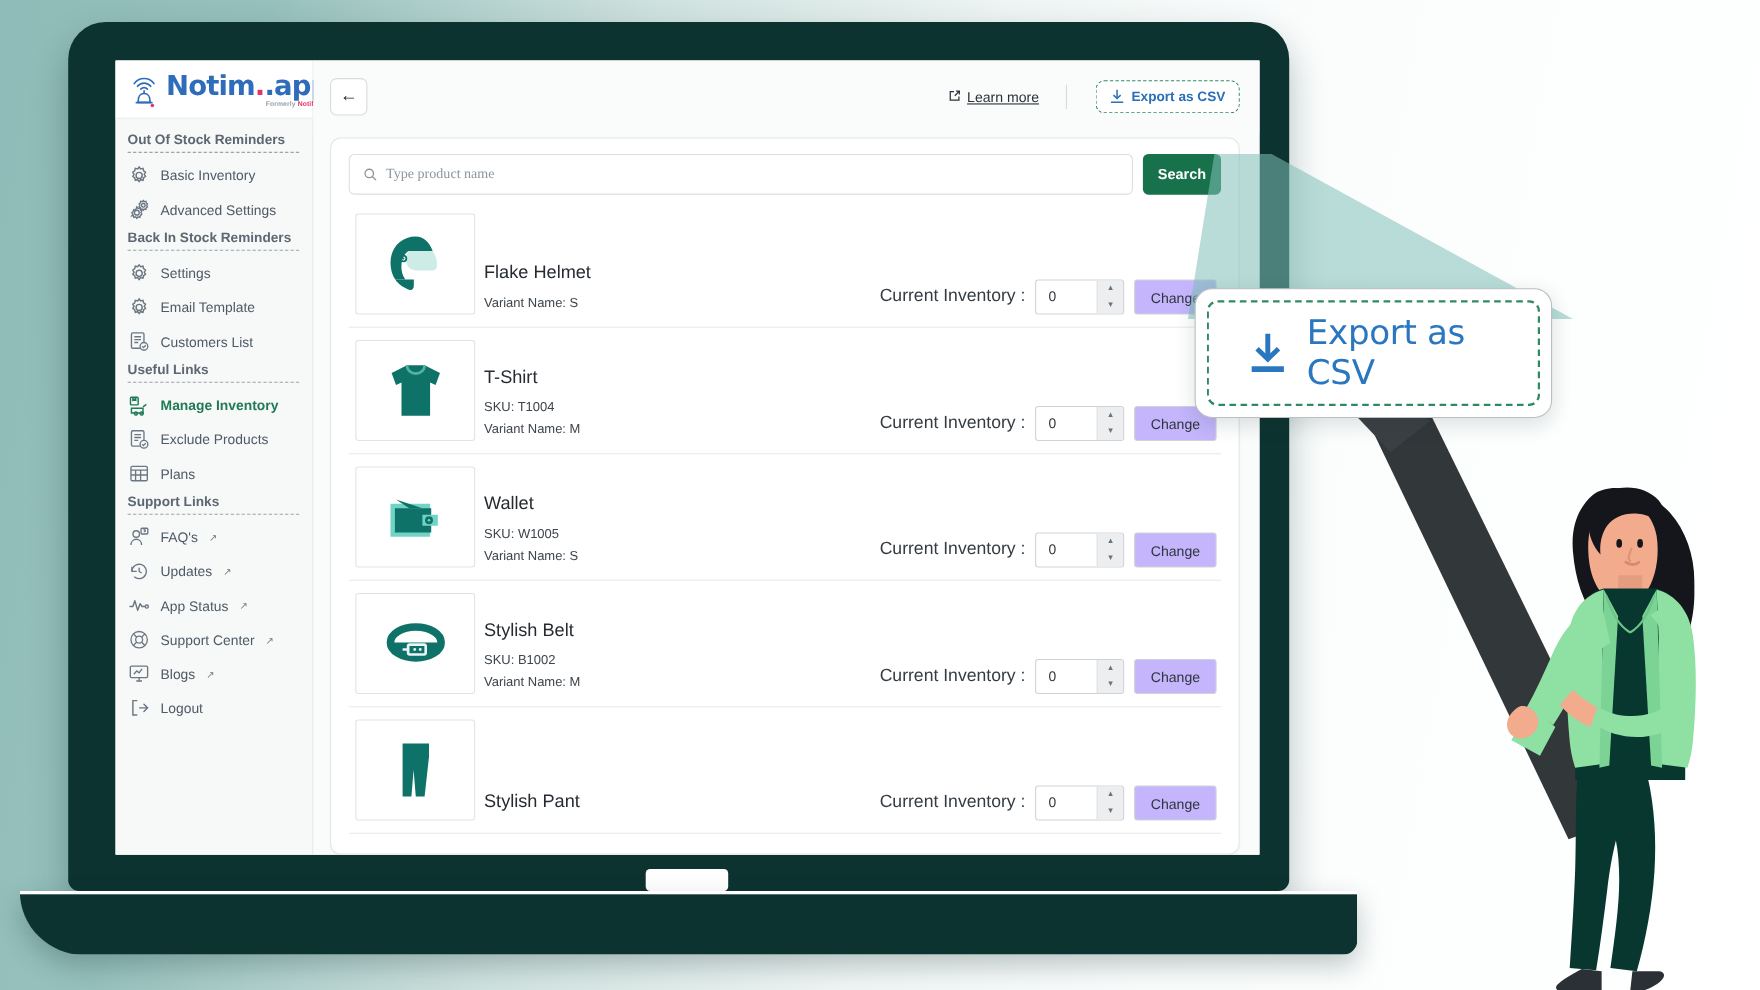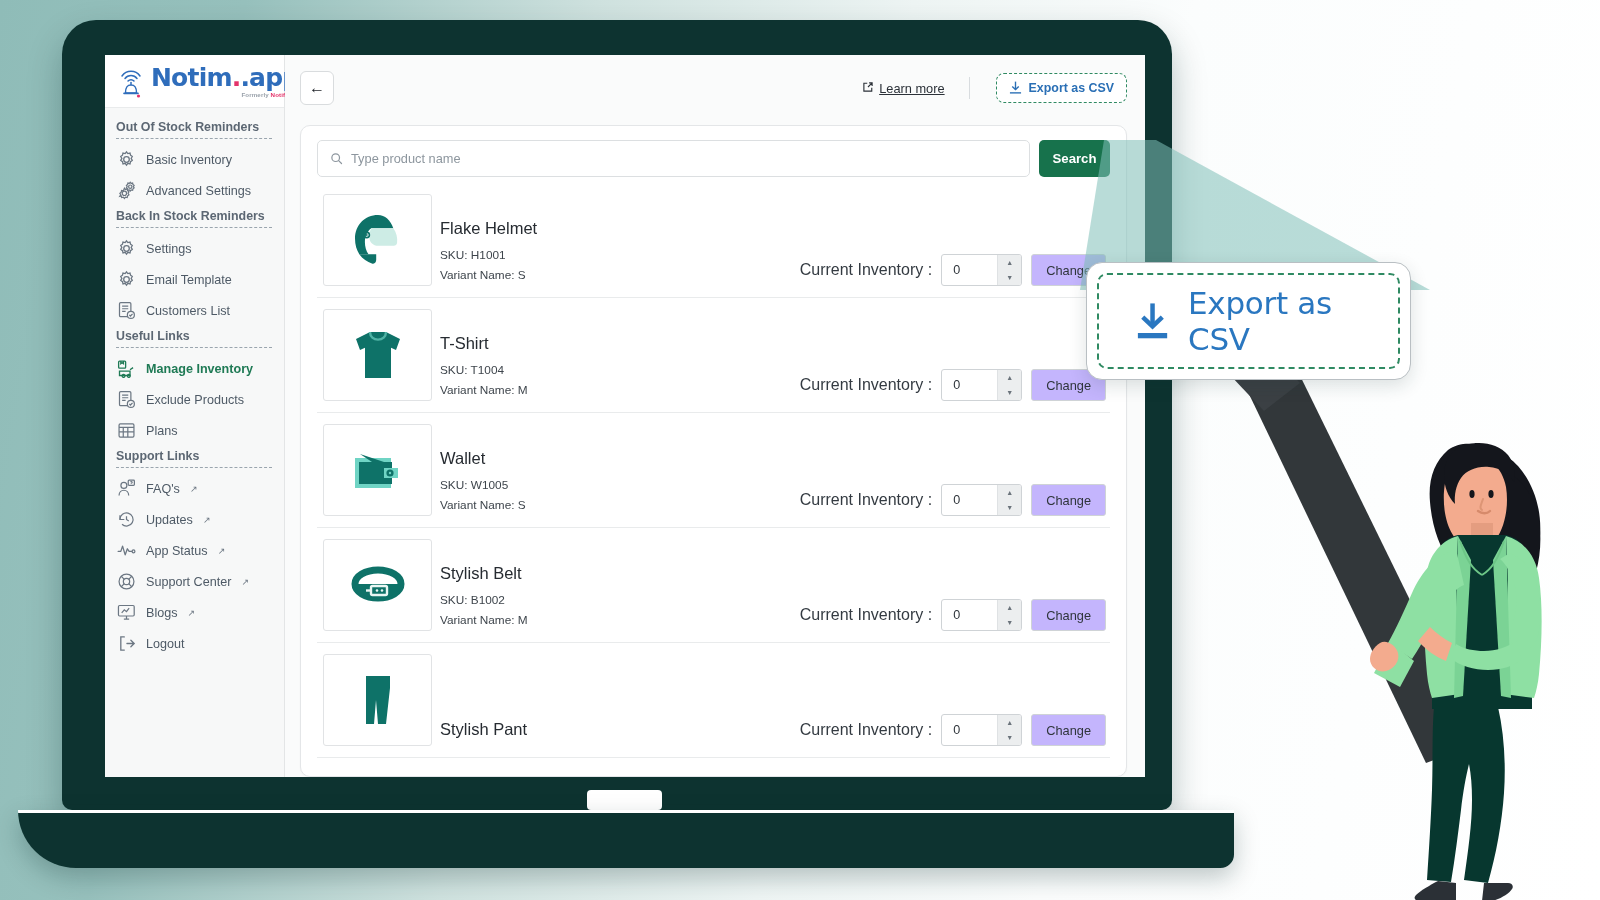--- a/index.html
+++ b/index.html
@@ -133,21 +133,21 @@
     box-shadow: 0 1px 2px rgba(0,0,0,.03);
   }
   #search-row { display: flex; gap: 9px; margin-bottom: 6px; }
   #search-box {
     flex: 1; height: 37px;
     border: 1px solid #dcdfe1; border-radius: 5px; background: #fff;
     display: flex; align-items: center; gap: 8px; padding: 0 12px;
   }
   #search-input {
     border: 0; outline: 0; flex: 1; font-size: 12.8px; color: #737373;
-    font-family: Liberation Sans, sans-serif; background: transparent;
+    font-family: Liberation Serif, serif; background: transparent;
   }
   #search-input::placeholder { color: #8d969e; }
   #search-btn {
     width: 71px; height: 37px; border: 0; border-radius: 5px;
     background: #17724c; color: #fff; font-size: 13.2px; font-weight: 600;
     cursor: pointer; font-family: "Liberation Sans", sans-serif;
   }
 
   .prod-row {
     display: flex; align-items: flex-end; gap: 8px;
@@ -450,21 +450,20 @@
               <svg viewBox="0 0 64 64">
                 <path d="M32 7C18.7 7 9 17.3 9 30.6c0 6.2 1.6 11.6 4.3 15.6h9.2c-2.3-3.2-3.6-7.4-3.6-12 0-6.4 2.6-11.4 6.4-14h22C44.5 12.1 39 7 32 7z" fill="#0e7268"></path>
                 <path d="M13.3 46.2c3.2 4.8 8.1 7.7 12.6 9.2 2.6.9 4.3-1 4.3-3.6v-5.6H13.3z" fill="#0e7268"></path>
                 <path d="M25.3 20.2c6.9 0 14.6 0 22 0 3.1 4.2 4.4 9.6 3.8 14.6-.2 1.8-1.6 3-3.3 3H32.4c-5.5 0-9.2-3.9-9.2-9.4 0-3.2.8-6.1 2.1-8.2z" fill="#cdece5"></path>
                 <circle cx="20.8" cy="27" r="2.6" fill="none" stroke="#0e7268" stroke-width="1.6"></circle>
                 <circle cx="20.8" cy="27" r=".9" fill="#0e7268"></circle>
               </svg>
             </div>
             <div class="prod-meta">
               <div class="prod-name">Flake Helmet</div>
-              <div class="prod-sku">SKU: H1001</div>
               <div class="prod-variant">Variant Name: S</div>
             </div>
             <div class="prod-ctrl">
               <span class="inv-label">Current Inventory :</span>
               <div class="stepper">
                 <div class="val">0</div>
                 <div class="arrows">
                   <span>▲</span>
                   <span>▼</span>
                 </div>

